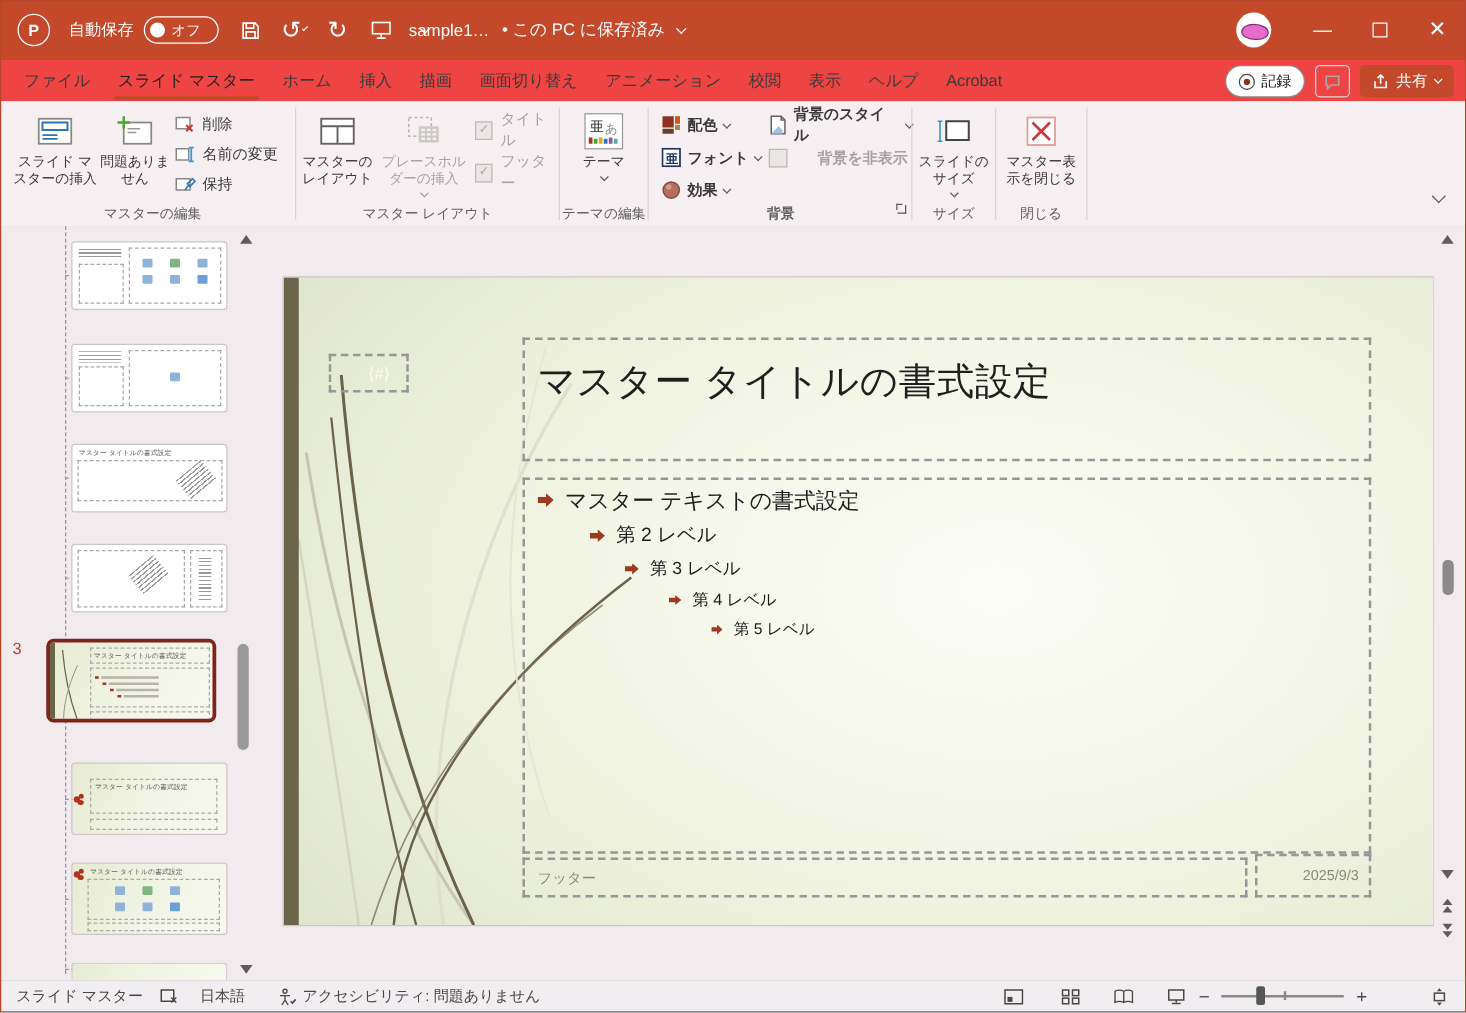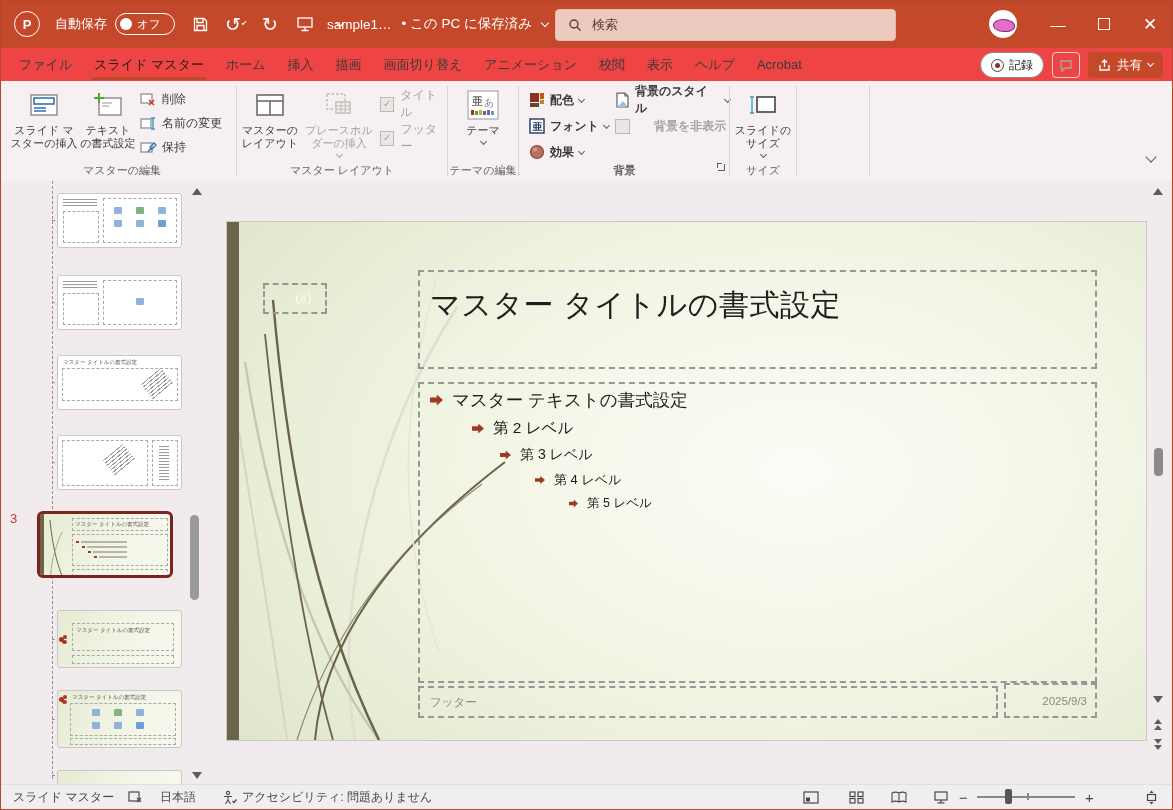--- a/index.html
+++ b/index.html
@@ -140,27 +140,20 @@
       </div>
       <div class="qicon">
           <span class="chev"></span>
         </div>
     </div>
     <div class="doc-title">
       <span>sample1…</span>
       <span>• この PC に保存済み</span>
       <span class="chev"></span>
     </div>
-    <div class="searchbox">
-      <svg width="14" height="14" viewBox="0 0 14 14">
-          <circle cx="6" cy="6" r="4" fill="none" stroke="#5d3a2c" stroke-width="1.4"></circle>
-          <path d="M9 9 l3.5 3.5" stroke="#5d3a2c" stroke-width="1.4"></path>
-        </svg>
-      <span>検索</span>
-    </div>
     <div class="tb-right">
       <div class="avatar">
           <span class="blob"></span>
         </div>
       <div class="capbtn">—</div>
       <div class="capbtn">
           <span class="maxglyph"></span>
         </div>
       <div class="capbtn" style="font-size:17px;">✕</div>
     </div>
@@ -216,21 +209,21 @@
         <span class="blabel">スライド マスターの挿入</span>
       </div>
       <div class="bigbtn" style="left:72px;width:56px;">
         <span class="bicon">
           <svg width="30" height="26" viewBox="0 0 30 26">
               <rect x="6" y="6" width="22" height="17" fill="#fff" stroke="#8a8886" stroke-width="1.4"></rect>
               <path d="M9 11 h10 M9 14 h7" stroke="#9a9a9a" stroke-width="1.2"></path>
               <path d="M6 1 v10 M1 6 h10" stroke="#4ea72e" stroke-width="2"></path>
             </svg>
         </span>
-        <span class="blabel">テキストの書式設定</span>
+        <span class="blabel">問題ありません</span>
       </div>
       <div class="abs" style="left:132px;top:6px;">
         <div class="smallbtn">
           <svg width="17" height="15" viewBox="0 0 17 15">
               <rect x="1" y="2" width="11" height="9" fill="#fff" stroke="#8a8886" stroke-width="1.2"></rect>
               <path d="M9 8 l5 5 M14 8 l-5 5" stroke="#c0392b" stroke-width="1.5"></path>
             </svg>
           <span>削除</span>
         </div>
         <div class="smallbtn">
@@ -379,20 +372,32 @@
               <rect x="8" y="4" width="18" height="15" fill="#fff" stroke="#444" stroke-width="1.6"></rect>
             </svg>
         </span>
         <span class="blabel"><span>スライドのサイズ</span></span>
         <span class="dchev" style="margin-top:2px;"></span>
       </div>
       <div class="glabel">サイズ</div>
     </div>
     <div class="vsep" style="left:796px;"></div>
 
+    <div class="abs" style="left:797px;top:0;width:72px;height:100px;">
+      <div class="bigbtn" style="left:4px;width:64px;">
+        <span class="bicon">
+          <svg width="28" height="28" viewBox="0 0 28 28">
+              <rect x="3" y="3" width="22" height="22" fill="#fff" stroke="#e49b91" stroke-width="1.4"></rect>
+              <path d="M7 7 L21 21 M21 7 L7 21" stroke="#d13438" stroke-width="2"></path>
+            </svg>
+        </span>
+        <span class="blabel">マスター表示を閉じる</span>
+      </div>
+      <div class="glabel">閉じる</div>
+    </div>
     <div class="vsep" style="left:869px;"></div>
 
     <div class="collapse-chev"></div>
   </div>
 
   <div class="content">
 
     <div class="panel">
       <div class="treeline"></div>
       <div class="stub" style="top:39px;"></div>

